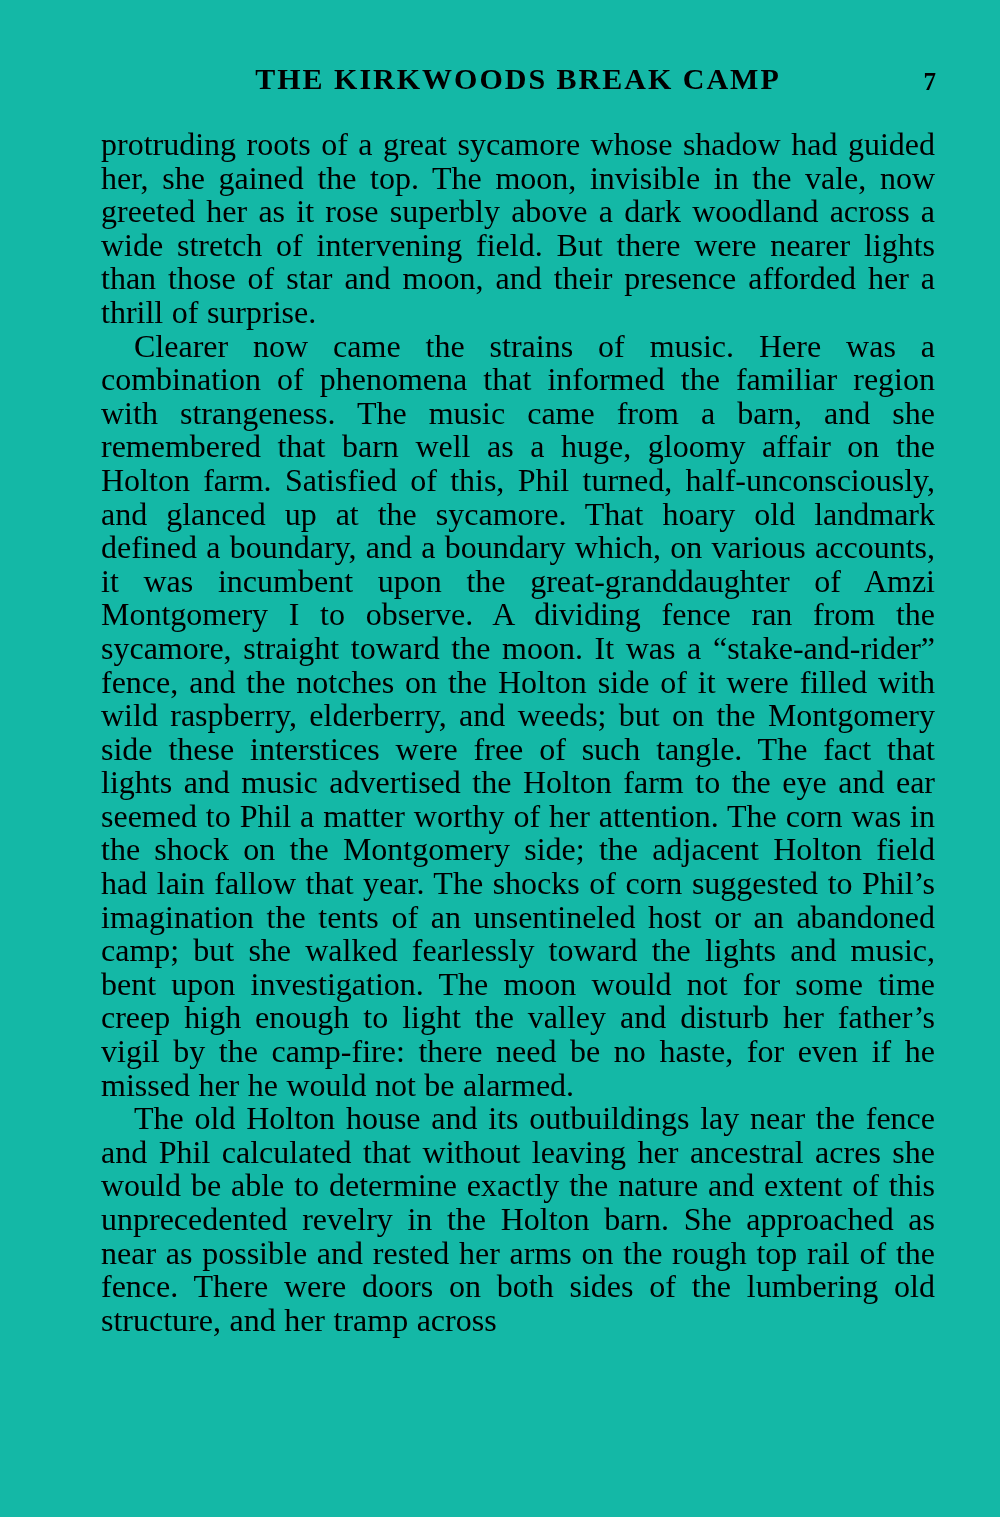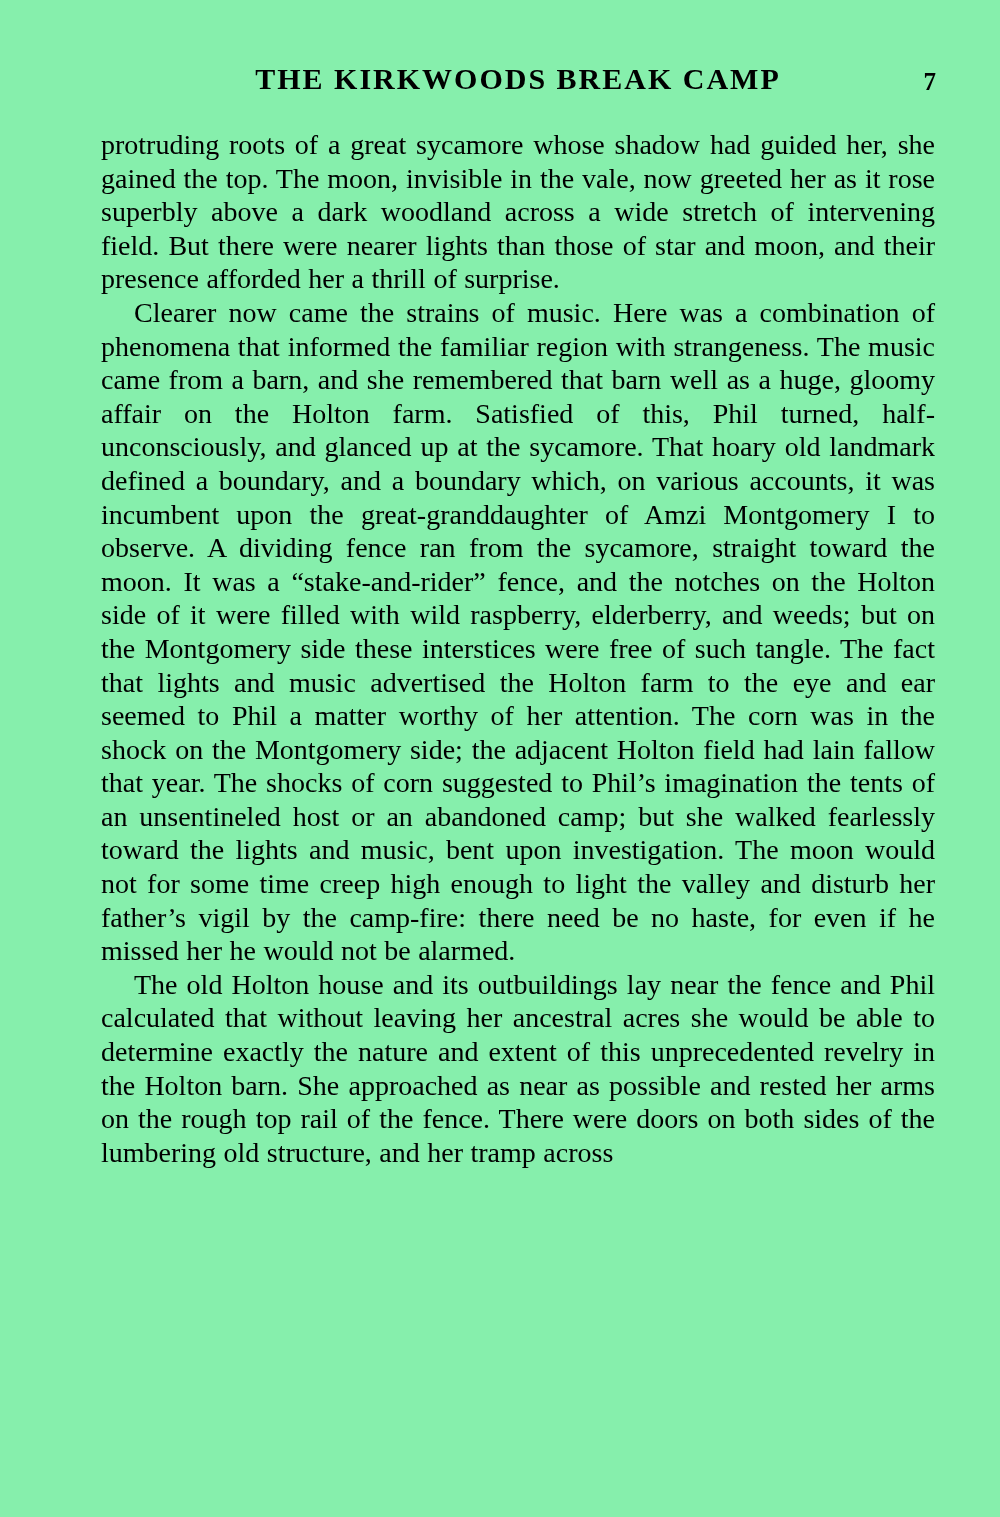--- a/index.html
+++ b/index.html
@@ -4,21 +4,21 @@
 <style>
   html, body {
     margin: 0;
     padding: 0;
     background: #ffffff;
   }
   .page {
     position: relative;
     width: 1000px;
     height: 1517px;
-    background: #86efac;
+    background: #14b8a6;
     overflow: hidden;
     font-family: "Liberation Serif", serif;
     color: #000000;
   }
   .header {
     position: absolute;
     left: 100px;
     top: 62px;
     width: 836px;
     height: 44px;
@@ -44,21 +44,21 @@
     font-size: 25px;
   }
   .body {
     position: absolute;
     left: 101px;
     top: 128px;
     width: 834px;
   }
   p.para {
     margin: 0;
-    font-size: 28px;
+    font-size: 32px;
     line-height: 33.6px;
     text-align: justify;
     text-justify: inter-word;
     -webkit-hyphens: none;
     hyphens: none;
     word-spacing: 0.5px;
   }
   p.para.indent {
     text-indent: 33px;
   }

